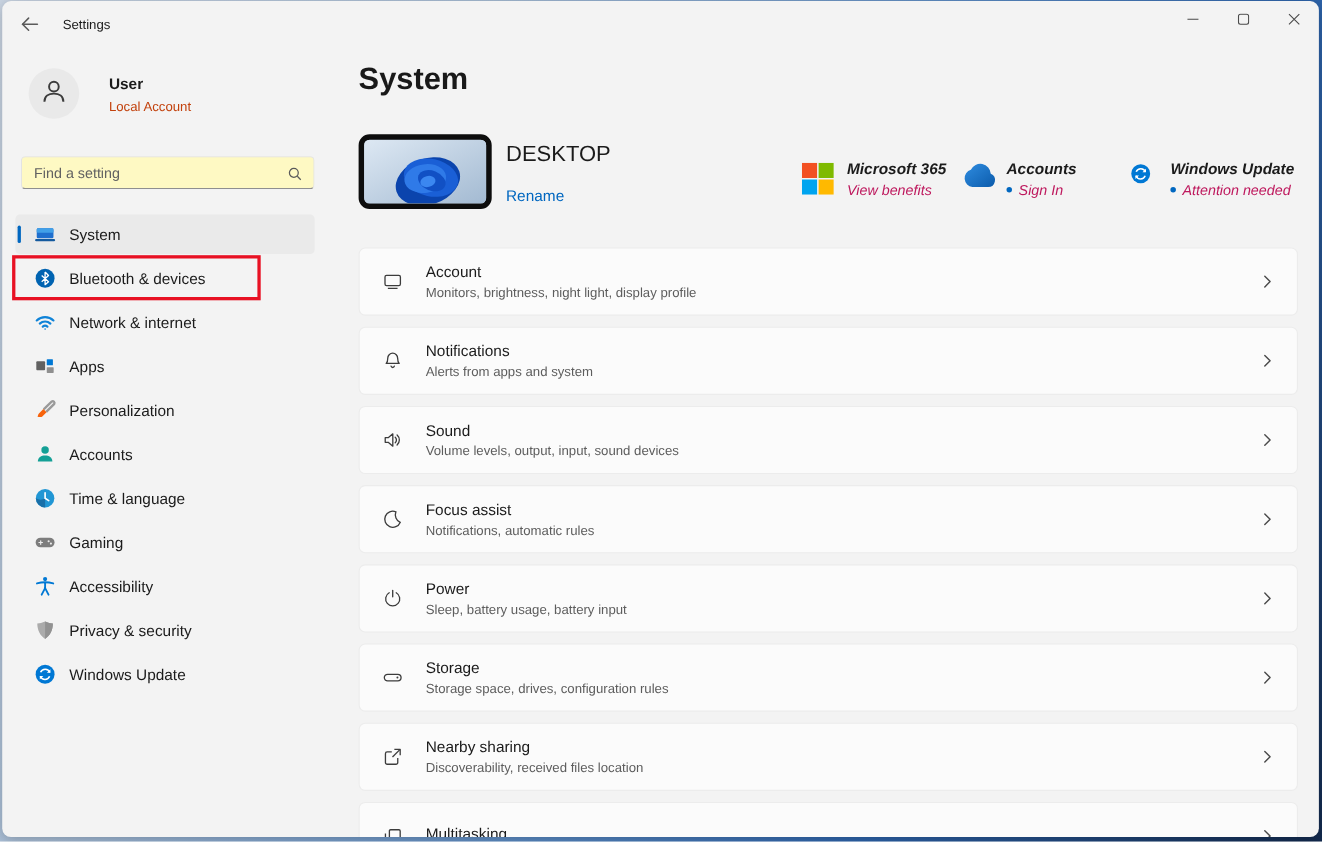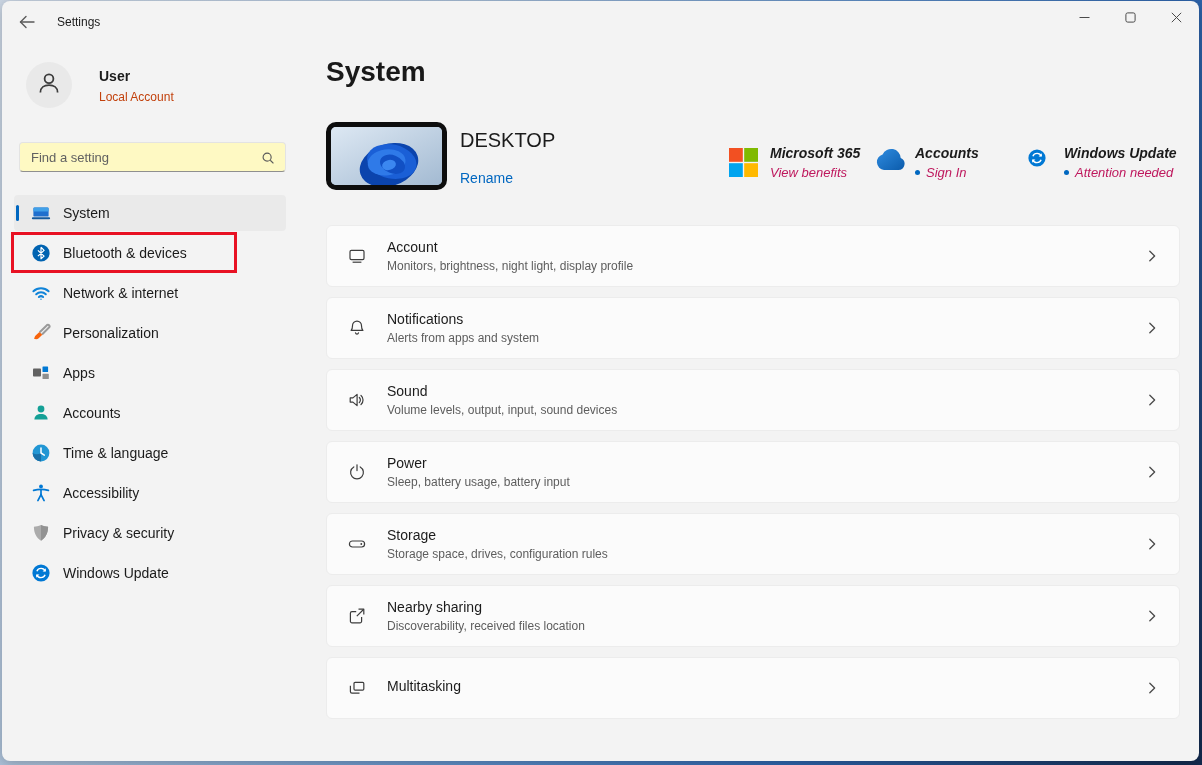--- a/index.html
+++ b/index.html
@@ -143,57 +143,69 @@
             <path d="M7.9 14a3.2 3.2 0 0 1 4.2 0"></path>
             <circle cx="10" cy="16.2" r="0.7" fill="#0f83d8" stroke="none"></circle>
           </svg>
         </span>
     <span class="nav-label">Network &amp; internet</span>
   </div>
       <div class="nav-item">
 
     <span class="nav-icon">
           <svg xmlns="http://www.w3.org/2000/svg" width="20" height="20" viewBox="0 0 20 20">
-            <path d="M8.7 9.2 16.1 2a1.6 1.6 0 0 1 2.2 2.2L11 11.4" fill="none" stroke="#9a9a9a" stroke-width="2.1"></path>
-            <path d="M8.4 8.9 11.3 11.7 7.7 15.3c-1 1-3.2 1.2-4.7.4.7-.8.5-2 1.4-2.9z" fill="#f7630c"></path>
-          </svg>
-        </span>
-    <span class="nav-label">Personalization</span>
-  </div>
-      <div class="nav-item">
-
-    <span class="nav-icon">
-          <svg xmlns="http://www.w3.org/2000/svg" width="20" height="20" viewBox="0 0 20 20">
             <rect x="2" y="5.5" width="8" height="8" rx="0.8" fill="#616161"></rect>
             <rect x="11.5" y="3.5" width="5.6" height="5.6" rx="0.6" fill="#0078d4"></rect>
             <rect x="11.5" y="10.8" width="6.3" height="5.2" rx="0.6" fill="#8f8f8f"></rect>
           </svg>
         </span>
     <span class="nav-label">Apps</span>
   </div>
       <div class="nav-item">
 
     <span class="nav-icon">
+          <svg xmlns="http://www.w3.org/2000/svg" width="20" height="20" viewBox="0 0 20 20">
+            <path d="M8.7 9.2 16.1 2a1.6 1.6 0 0 1 2.2 2.2L11 11.4" fill="none" stroke="#9a9a9a" stroke-width="2.1"></path>
+            <path d="M8.4 8.9 11.3 11.7 7.7 15.3c-1 1-3.2 1.2-4.7.4.7-.8.5-2 1.4-2.9z" fill="#f7630c"></path>
+          </svg>
+        </span>
+    <span class="nav-label">Personalization</span>
+  </div>
+      <div class="nav-item">
+
+    <span class="nav-icon">
           <svg xmlns="http://www.w3.org/2000/svg" width="20" height="20" viewBox="0 0 20 20" fill="#14a096">
             <circle cx="10" cy="6" r="3.4"></circle>
             <path d="M3.4 16.6c0-3.7 3-5.5 6.6-5.5s6.6 1.8 6.6 5.5z"></path>
           </svg>
         </span>
     <span class="nav-label">Accounts</span>
   </div>
       <div class="nav-item">
 
     <span class="nav-icon">
           <svg xmlns="http://www.w3.org/2000/svg" width="20" height="20" viewBox="0 0 20 20">
             <circle cx="10" cy="10" r="8.4" fill="#2196d4"></circle>
             <path d="M10 10 A8.4 8.4 0 0 1 1.6 10 A8.4 8.4 0 0 0 10 18.4z" fill="#186fa8"></path>
             <path d="M10 5v5l3.3 2.1" fill="none" stroke="#fff" stroke-width="1.5" stroke-linecap="round"></path>
           </svg>
         </span>
     <span class="nav-label">Time &amp; language</span>
+  </div>
+      <div class="nav-item">
+
+    <span class="nav-icon">
+          <svg xmlns="http://www.w3.org/2000/svg" width="20" height="20" viewBox="0 0 20 20">
+            <rect x="1.4" y="5.8" width="17.2" height="8.8" rx="4.4" fill="#7d7d7d"></rect>
+            <path d="M6 8.6v3.2M4.4 10.2h3.2" stroke="#ececec" stroke-width="1.1" stroke-linecap="round"></path>
+            <circle cx="13.2" cy="9.1" r="0.95" fill="#ececec"></circle>
+            <circle cx="15.3" cy="11.2" r="0.95" fill="#ececec"></circle>
+          </svg>
+        </span>
+    <span class="nav-label">Gaming</span>
   </div>
       <div class="nav-item">
 
     <span class="nav-icon">
           <svg xmlns="http://www.w3.org/2000/svg" width="20" height="20" viewBox="0 0 20 20" fill="none" stroke="#0078d4" stroke-width="1.7" stroke-linecap="round" stroke-linejoin="round">
             <circle cx="10" cy="3.4" r="1.9" fill="#0078d4" stroke="none"></circle>
             <path d="M2.6 7.4c4.9-1.4 9.9-1.4 14.8 0"></path>
             <path d="M10 7.2v4.4"></path>
             <path d="M10 11.6 6.9 17.6"></path>
             <path d="M10 11.6l3.1 6"></path>
@@ -343,20 +355,32 @@
           </svg></span>
     <span class="row-text">
       <span class="row-title">Sound</span>
       <span class="row-sub">Volume levels, output, input, sound devices</span>
     </span>
     <span class="row-chevron"><svg xmlns="http://www.w3.org/2000/svg" width="14" height="14" viewBox="0 0 16 16" fill="none" stroke="#4a4a4a" stroke-width="1.5" stroke-linecap="round" stroke-linejoin="round">
             <path d="M5.5 2.5 11 8l-5.5 5.5"></path>
           </svg></span>
   </div>
       <div class="row">
+    <span class="row-icon"><svg xmlns="http://www.w3.org/2000/svg" width="20" height="20" viewBox="0 0 20 20" fill="none" stroke="#3c3c3c" stroke-width="1.2">
+            <path d="M12.9 3.3a7.3 7.3 0 1 0 3.9 9.6A7.6 7.6 0 0 1 12.9 3.3z"></path>
+          </svg></span>
+    <span class="row-text">
+      <span class="row-title">Focus assist</span>
+      <span class="row-sub">Notifications, automatic rules</span>
+    </span>
+    <span class="row-chevron"><svg xmlns="http://www.w3.org/2000/svg" width="14" height="14" viewBox="0 0 16 16" fill="none" stroke="#4a4a4a" stroke-width="1.5" stroke-linecap="round" stroke-linejoin="round">
+            <path d="M5.5 2.5 11 8l-5.5 5.5"></path>
+          </svg></span>
+  </div>
+      <div class="row">
     <span class="row-icon"><svg xmlns="http://www.w3.org/2000/svg" width="20" height="20" viewBox="0 0 20 20" fill="none" stroke="#3c3c3c" stroke-width="1.2" stroke-linecap="round">
             <path d="M10 2.8v5.8"></path>
             <path d="M6.8 4.9a6.4 6.4 0 1 0 6.4 0"></path>
           </svg></span>
     <span class="row-text">
       <span class="row-title">Power</span>
       <span class="row-sub">Sleep, battery usage, battery input</span>
     </span>
     <span class="row-chevron"><svg xmlns="http://www.w3.org/2000/svg" width="14" height="14" viewBox="0 0 16 16" fill="none" stroke="#4a4a4a" stroke-width="1.5" stroke-linecap="round" stroke-linejoin="round">
             <path d="M5.5 2.5 11 8l-5.5 5.5"></path>

